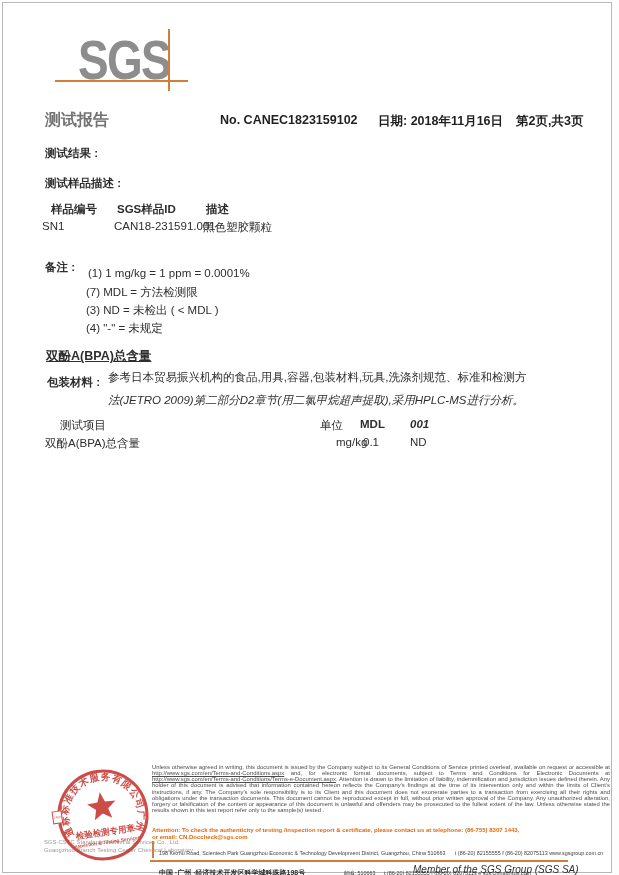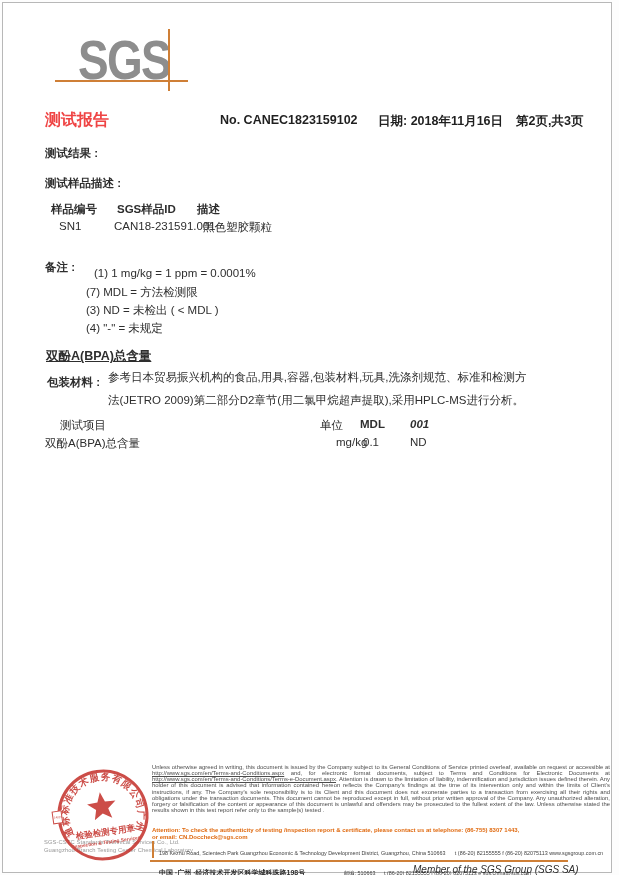--- a/index.html
+++ b/index.html
@@ -11,21 +11,21 @@
   .abs{position:absolute;white-space:nowrap;}
   .page-border{
     position:absolute;left:2px;top:2px;width:608px;height:869px;
     border:1px solid #b8b8b8;background:#fff;
   }
   .logo-text{
     font-weight:700;font-size:56px;line-height:1;color:#8d8d8d;
     letter-spacing:-2px;transform:scaleX(.82);transform-origin:left top;
   }
   .accent-line{background:#cf7f36;}
-  .doc-title{font-size:16px;font-weight:700;color:#ef4444;}
+  .doc-title{font-size:16px;font-weight:700;color:#737373;}
   .hdr-info{font-size:12.5px;font-weight:700;color:#1f1f1f;}
   .body-txt{font-size:11.5px;}
   .semibold{font-weight:600;}
   .bold{font-weight:700;}
   .uline{}
   .bpa-head{font-size:12.5px;font-weight:700;text-decoration:underline;}
   .res-ital{font-style:italic;}
   .company-gray{font-size:5.8px;color:#979797;letter-spacing:.1px;}
   .disclaimer{
     font-size:5.9px;line-height:6.15px;color:#4d4d4d;text-align:justify;
@@ -53,35 +53,35 @@
 <div class="abs hdr-info" style="left:220px;top:113px;">No. CANEC1823159102</div>
 <div class="abs hdr-info" style="left:378px;top:113px;">日期: 2018年11月16日</div>
 <div class="abs hdr-info" style="left:516px;top:113px;text-align:right;">第2页,共3页</div>
 
 <div class="abs body-txt semibold" style="left:45px;top:146px;">测试结果 :</div>
 
 <div class="abs body-txt bold uline" style="left:45px;top:176px;">测试样品描述 :</div>
 
 <div class="abs body-txt bold" style="left:51px;top:202px;">样品编号</div>
 <div class="abs body-txt bold" style="left:117px;top:202px;">SGS样品ID</div>
-<div class="abs body-txt bold" style="left:197px;top:202px;">描述</div>
-<div class="abs body-txt" style="left:59px;top:220px;">SN1</div>
+<div class="abs body-txt bold" style="left:206px;top:202px;">描述</div>
+<div class="abs body-txt" style="left:42px;top:220px;">SN1</div>
 <div class="abs body-txt" style="left:114px;top:220px;">CAN18-231591.001</div>
 <div class="abs body-txt" style="left:203px;top:220px;">黑色塑胶颗粒</div>
 
 <div class="abs body-txt semibold" style="left:45px;top:248px;margin-top:12px;">备注 :</div>
-<div class="abs body-txt" style="left:94px;top:267px;">(1) 1 mg/kg = 1 ppm = 0.0001%</div>
+<div class="abs body-txt" style="left:88px;top:267px;">(1) 1 mg/kg = 1 ppm = 0.0001%</div>
 <div class="abs body-txt" style="left:86px;top:285px;">(7) MDL = 方法检测限</div>
 <div class="abs body-txt" style="left:86px;top:303px;">(3) ND = 未检出 ( &lt; MDL )</div>
 <div class="abs body-txt" style="left:86px;top:321px;">(4) "-" = 未规定</div>
 
 <div class="abs bpa-head" style="left:46px;top:348px;">双酚A(BPA)总含量</div>
 <div class="abs body-txt semibold" style="left:47px;top:375px;">包装材料 :</div>
 <div class="abs body-txt" style="left:108px;top:370px;">参考日本贸易振兴机构的食品,用具,容器,包装材料,玩具,洗涤剂规范、标准和检测方</div>
-<div class="abs body-txt" style="left:108px;top:393px;">法(JETRO 2009)第二部分D2章节(用二氯甲烷超声提取),采用HPLC-MS进行分析。</div>
+<div class="abs body-txt" style="left:108px;top:393px;font-style:italic;">法(JETRO 2009)第二部分D2章节(用二氯甲烷超声提取),采用HPLC-MS进行分析。</div>
 
 <div class="abs body-txt uline" style="left:60px;top:418px;">测试项目</div>
 <div class="abs body-txt uline" style="left:320px;top:418px;">单位</div>
 <div class="abs body-txt uline semibold" style="left:360px;top:418px;">MDL</div>
 <div class="abs body-txt uline res-ital semibold" style="left:410px;top:418px;">001</div>
 <div class="abs body-txt" style="left:45px;top:436px;">双酚A(BPA)总含量</div>
 <div class="abs body-txt" style="left:336px;top:436px;">mg/kg</div>
 <div class="abs body-txt" style="left:363px;top:436px;">0.1</div>
 <div class="abs body-txt" style="left:410px;top:436px;">ND</div>
 

